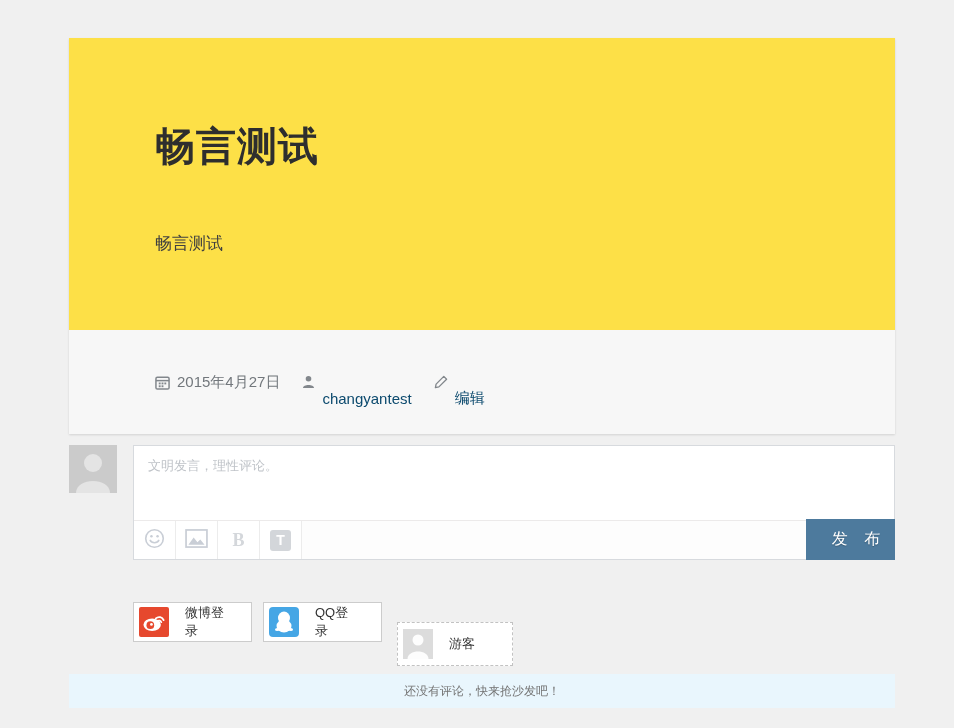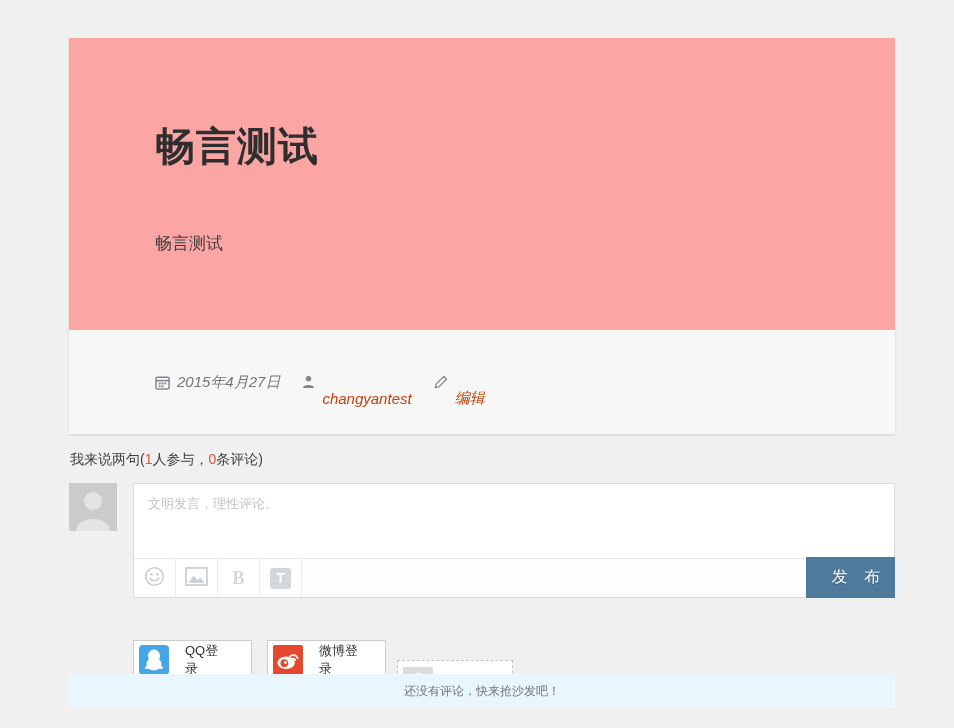--- a/index.html
+++ b/index.html
@@ -13,21 +13,21 @@
   .page { position: relative; width: 954px; height: 728px; }
 
   
   .article-card {
     position: absolute;
     left: 69px; top: 38px; width: 826px;
     background: #fff;
     box-shadow: 0 1px 2px rgba(0,0,0,0.12);
   }
   .entry-body {
-    background: #fca5a5;
+    background: #fde047;
     padding: 84px 70px 56px 86px;
     height: 292px;
   }
   .entry-title {
     font-size: 40px;
     font-weight: 700;
     color: #2e2e2e;
     line-height: 1.2;
     letter-spacing: 1px;
   }
@@ -38,25 +38,24 @@
   }
   .entry-meta {
     background: #f7f7f7;
     height: 104px;
     padding: 0 86px;
     display: flex;
     align-items: center;
     gap: 22px;
     font-size: 15px;
     color: #72777c;
-    font-style: italic;
   }
   .meta-item { display: inline-flex; align-items: center; gap: 7px; }
   .meta-item svg { display: block; }
-  .meta-link { color: #c2410c; text-decoration: none; cursor: pointer; margin-top: 32px; }
+  .meta-link { color: #0c4a6e; text-decoration: none; cursor: pointer; margin-top: 32px; }
 
   
   .comment-widget {
     position: absolute;
     left: 69px; top: 445px; width: 826px;
   }
   .cw-header {
     font-size: 14px;
     color: #3e3e3e;
     padding: 6px 1px 14px 1px;
@@ -219,23 +218,20 @@
             <path d="M11.2 1.6 L14.4 4.8 L5.6 13.6 L1.6 14.4 L2.4 10.4 Z" fill="none" stroke="#82878c" stroke-width="1.5" stroke-linejoin="round"></path>
           </svg>
         </span>
         <span class="meta-link">编辑</span>
       </span>
     </div>
   </div>
 
   <div class="comment-widget">
 
-    <div class="cw-header">
-      <span>我来说两句(</span><span class="count">1</span><span>人参与，</span><span class="count">0</span><span>条评论)</span>
-    </div>
 
     <div class="compose-row">
       <div class="compose-avatar">
         <svg width="48" height="48" viewBox="0 0 48 48">
           <rect width="48" height="48" fill="#cbcbcb"></rect>
           <circle cx="24" cy="18" r="9" fill="#e4e4e4"></circle>
           <path d="M7 48 C7 32 41 32 41 48 Z" fill="#e4e4e4"></path>
         </svg>
       </div>
 
@@ -267,45 +263,45 @@
           <div class="tool-cell">
             <span class="tool-tbox">T</span>
           </div>
         </div>
 
         <button class="publish-btn">发 布</button>
       </div>
     </div>
 
     <div class="login-row">
-      <div class="login-btn btn-qq">
-        <span class="lb-icon icon-qq">
-          <svg width="22" height="24" viewBox="0 0 22 24">
-            <ellipse cx="11" cy="8" rx="6" ry="6.5" fill="#fff"></ellipse>
-            <ellipse cx="11" cy="16" rx="7.5" ry="6.5" fill="#fff"></ellipse>
-            <ellipse cx="4.2" cy="19.5" rx="2.2" ry="1.6" fill="#fff"></ellipse>
-            <ellipse cx="17.8" cy="19.5" rx="2.2" ry="1.6" fill="#fff"></ellipse>
-          </svg>
-        </span>
-        <span class="lb-label">QQ登录</span>
-      </div>
-
       <div class="login-btn btn-weibo">
         <span class="lb-icon icon-weibo">
           <svg width="24" height="22" viewBox="0 0 26 24">
             <ellipse cx="11" cy="15" rx="9.5" ry="6.8" fill="#fff"></ellipse>
             <circle cx="9" cy="15.5" r="4.2" fill="#e6482e"></circle>
             <circle cx="10.2" cy="14.6" r="1.5" fill="#fff"></circle>
             <path d="M15 8 C18 5.5 22 6.5 23.5 10" fill="none" stroke="#fff" stroke-width="2" stroke-linecap="round"></path>
             <path d="M16.5 11 C18.2 9.8 20.3 10.3 21 12.3" fill="none" stroke="#fff" stroke-width="1.8" stroke-linecap="round"></path>
           </svg>
         </span>
         <span class="lb-label">微博登录</span>
       </div>
 
+      <div class="login-btn btn-qq">
+        <span class="lb-icon icon-qq">
+          <svg width="22" height="24" viewBox="0 0 22 24">
+            <ellipse cx="11" cy="8" rx="6" ry="6.5" fill="#fff"></ellipse>
+            <ellipse cx="11" cy="16" rx="7.5" ry="6.5" fill="#fff"></ellipse>
+            <ellipse cx="4.2" cy="19.5" rx="2.2" ry="1.6" fill="#fff"></ellipse>
+            <ellipse cx="17.8" cy="19.5" rx="2.2" ry="1.6" fill="#fff"></ellipse>
+          </svg>
+        </span>
+        <span class="lb-label">QQ登录</span>
+      </div>
+
       <div class="login-btn btn-guest">
         <span class="lb-icon icon-guest">
           <svg width="30" height="30" viewBox="0 0 30 30">
             <rect width="30" height="30" fill="#dcdcdc"></rect>
             <circle cx="15" cy="11" r="5.5" fill="#fdfdfd"></circle>
             <path d="M4.5 30 C4.5 20 25.5 20 25.5 30 Z" fill="#fdfdfd"></path>
           </svg>
         </span>
         <span class="lb-label">游客</span>
       </div>

